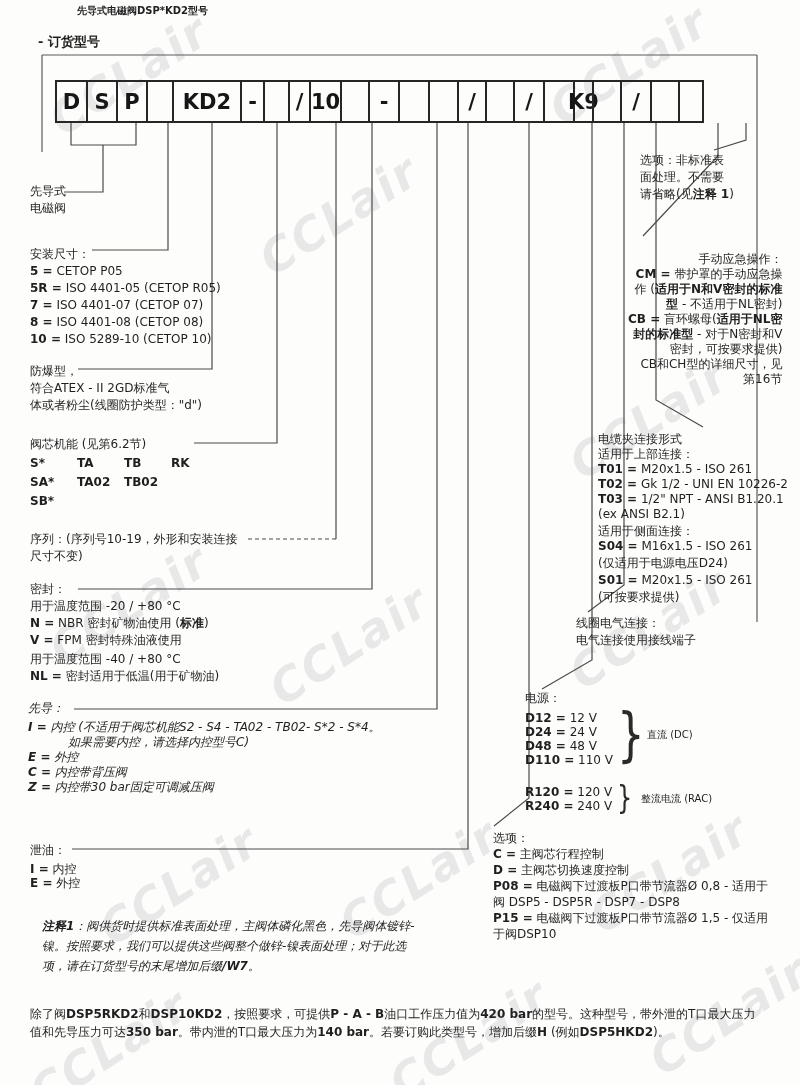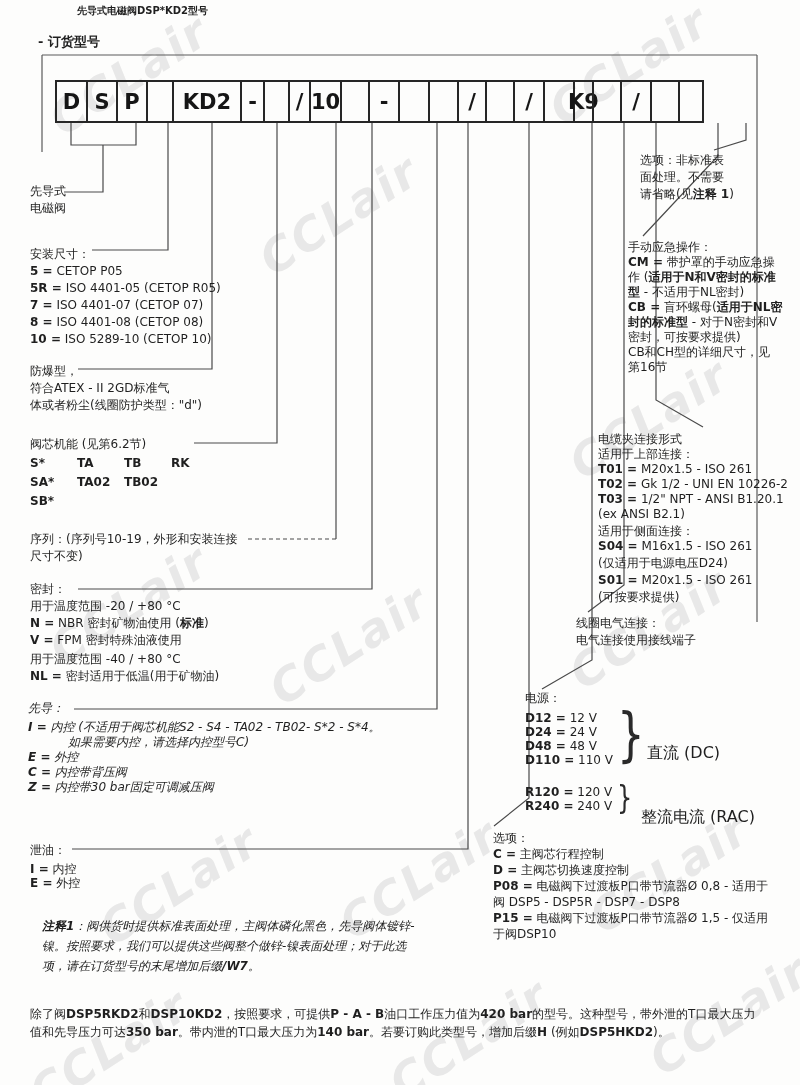--- a/index.html
+++ b/index.html
@@ -20,21 +20,21 @@
   .sec{position:absolute;font-size:12px;line-height:17px;white-space:nowrap;}
   .sec .b,.b{font-weight:bold;}
   .ln{min-height:1em;}
   svg.lines{position:absolute;left:0;top:0;pointer-events:none;}
   svg.lines line,svg.lines polyline{stroke:#4a4a4a;stroke-width:1.2;fill:none;}
   svg.lines .dash{stroke-dasharray:4 3;}
   svg.lines .frame{stroke:#5a5a5a;stroke-width:1.2;}
   .brace{position:absolute;color:#2a2a2a;font-weight:400;transform:scaleX(.75);transform-origin:left center;}
   .brace-dc{left:617px;top:705px;font-size:58px;line-height:60px;}
   .brace-rac{left:617px;top:780px;font-size:32px;line-height:34px;}
-  .plabel{position:absolute;font-size:16px;white-space:nowrap;margin-top:15px;}
+  .plabel{position:absolute;font-size:10px;white-space:nowrap;}
   .plabel-dc{left:647px;top:728px;}
   .plabel-rac{left:641px;top:792px;}
   .wm{
     position:absolute;font-size:46px;font-weight:bold;font-style:italic;
     letter-spacing:2px;transform:rotate(-33deg);opacity:.55;pointer-events:none;
     z-index:0;white-space:nowrap;
   }
   .content{position:relative;z-index:1;}
 </style>
 </head>
@@ -166,21 +166,21 @@
       <div class="sec" style="left: 42px; top: 916px; line-height: 20px; font-style: italic;">
         <div class="ln"><span class="b">注释1</span><span>：阀供货时提供标准表面处理，主阀体磷化黑色，先导阀体镀锌-</span></div>
         <div class="ln"><span>镍。按照要求，我们可以提供这些阀整个做锌-镍表面处理；对于此选</span></div>
         <div class="ln"><span>项，请在订货型号的末尾增加后缀</span><span class="b">/W7</span><span>。</span></div>
       </div>
       <div class="sec" style="left: 640px; top: 152px; line-height: 17px;">
         <div class="ln"><span>选项：非标准表</span></div>
         <div class="ln"><span>面处理。不需要</span></div>
         <div class="ln"><span>请省略(见</span><span class="b">注释 1</span><span>)</span></div>
       </div>
-      <div class="sec" style="left: 628px; top: 240px; line-height: 15px;">
+      <div class="sec" style="left: 628px; top: 252px; line-height: 15px; text-align: right;">
         <div class="ln"><span>手动应急操作：</span></div>
         <div class="ln"><span class="b">CM =</span><span> 带护罩的手动应急操</span></div>
         <div class="ln"><span>作 (</span><span class="b">适用于N和V密封的标准</span></div>
         <div class="ln"><span class="b">型</span><span> - 不适用于NL密封)</span></div>
         <div class="ln"><span class="b">CB =</span><span> 盲环螺母(</span><span class="b">适用于NL密</span></div>
         <div class="ln"><span class="b">封的标准型</span><span> - 对于N密封和V</span></div>
         <div class="ln"><span>密封，可按要求提供)</span></div>
         <div class="ln"><span>CB和CH型的详细尺寸，见</span></div>
         <div class="ln"><span>第16节</span></div>
       </div>

